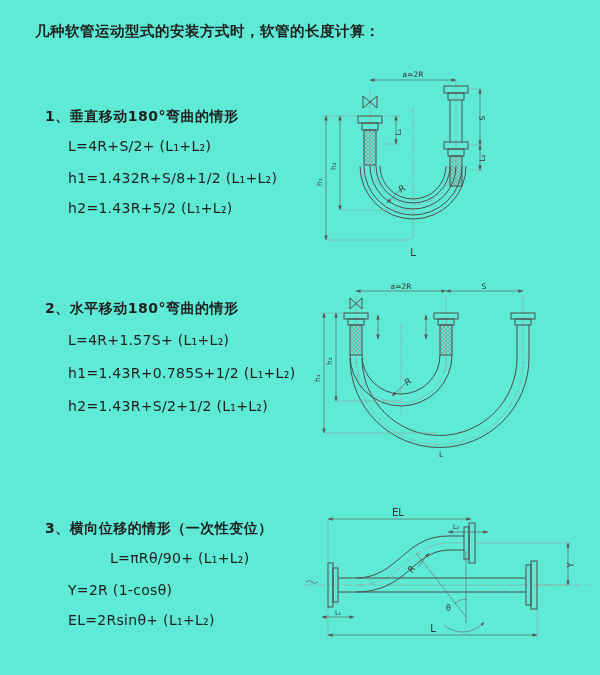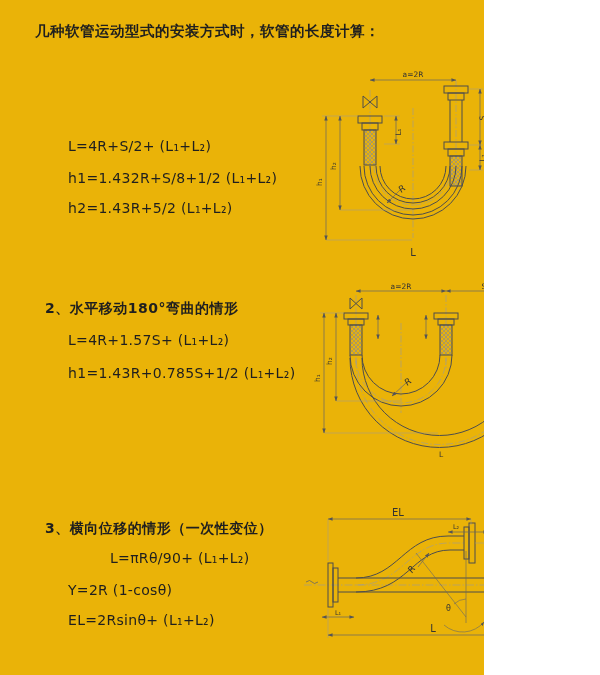--- a/index.html
+++ b/index.html
@@ -1,19 +1,19 @@
 <!DOCTYPE html>
 <html><head>
 <meta charset="utf-8">
 <style>
   html,body{margin:0;padding:0;}
   .page{
     position:relative;
-    width:484px;height:675px;
-    background:#eab308;
+    width:600px;height:675px;
+    background:#5eead4;
     font-family:"DejaVu Sans","Liberation Sans",sans-serif;
     color:#1f1f1f;
     overflow:hidden;
   }
   .title{
     position:absolute;left:35px;top:22px;
     font-size:14.5px;font-weight:600;letter-spacing:.5px;
   }
   .sec-heading{
     position:absolute;left:45px;
@@ -34,20 +34,21 @@
   .dimtxt-lg{font-size:10px;}
   .biglabel{font-size:10px;}
 </style>
 </head>
 <body>
 
 <div class="page">
 
   <div class="title">几种软管运动型式的安装方式时，软管的长度计算：</div>
 
+  <div class="sec-heading" style="top:108px;">1、垂直移动180°弯曲的情形</div>
   <div class="formula" style="top:138px;">L=4R+S/2+ (L₁+L₂)</div>
   <div class="formula" style="top:170px;">h1=1.432R+S/8+1/2 (L₁+L₂)</div>
   <div class="formula" style="top:200px;">h2=1.43R+5/2 (L₁+L₂)</div>
 
   <svg class="diagram" style="left:308px;top:70px;" width="285" height="192" viewBox="0 0 285 192">
     <defs>
       <marker id="ar1" markerWidth="7" markerHeight="5" refX="6.5" refY="2.5" orient="auto-start-reverse">
         <path d="M0,0 L7,2.5 L0,5 z" fill="#555"></path>
       </marker>
       <pattern id="hx1" width="4" height="4" patternUnits="userSpaceOnUse">
@@ -130,20 +131,21 @@
 
     <line x1="92" y1="120" x2="79" y2="133" stroke="#666" stroke-width="0.7" marker-end="url(#ar1)"></line>
     <text x="96" y="121" font-size="9" font-style="italic" transform="rotate(-40 96 121)" text-anchor="middle">R</text>
 
     <text class="biglabel" x="105" y="186" text-anchor="middle">L</text>
   </svg>
 
   <div class="sec-heading" style="top:300px;">2、水平移动180°弯曲的情形</div>
   <div class="formula" style="top:332px;">L=4R+1.57S+ (L₁+L₂)</div>
   <div class="formula" style="top:365px;">h1=1.43R+0.785S+1/2 (L₁+L₂)</div>
+  <div class="formula" style="top:398px;">h2=1.43R+S/2+1/2 (L₁+L₂)</div>
 
   <svg class="diagram" style="left:308px;top:283px;" width="290" height="178" viewBox="0 0 290 178">
     <defs>
       <marker id="ar2" markerWidth="7" markerHeight="5" refX="6.5" refY="2.5" orient="auto-start-reverse">
         <path d="M0,0 L7,2.5 L0,5 z" fill="#555"></path>
       </marker>
       <pattern id="hx2" width="4" height="4" patternUnits="userSpaceOnUse">
         <path d="M0,0 L4,4 M4,0 L0,4" stroke="#8c8c8c" stroke-width="0.6"></path>
       </pattern>
     </defs>

